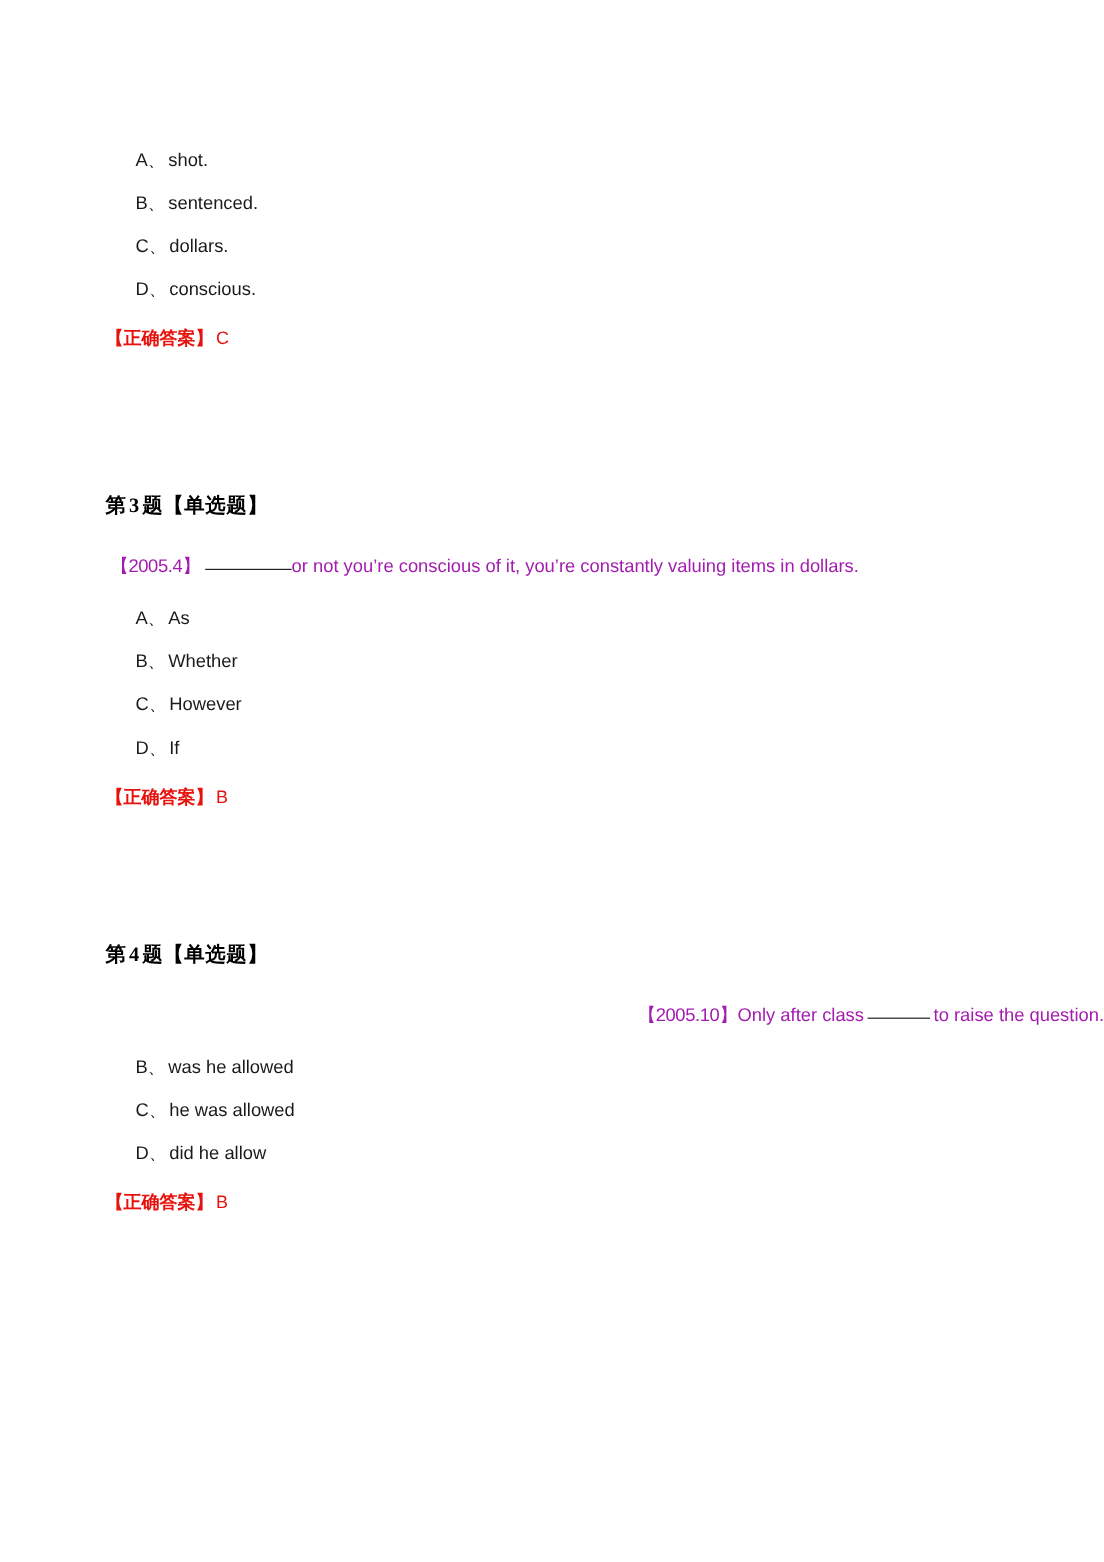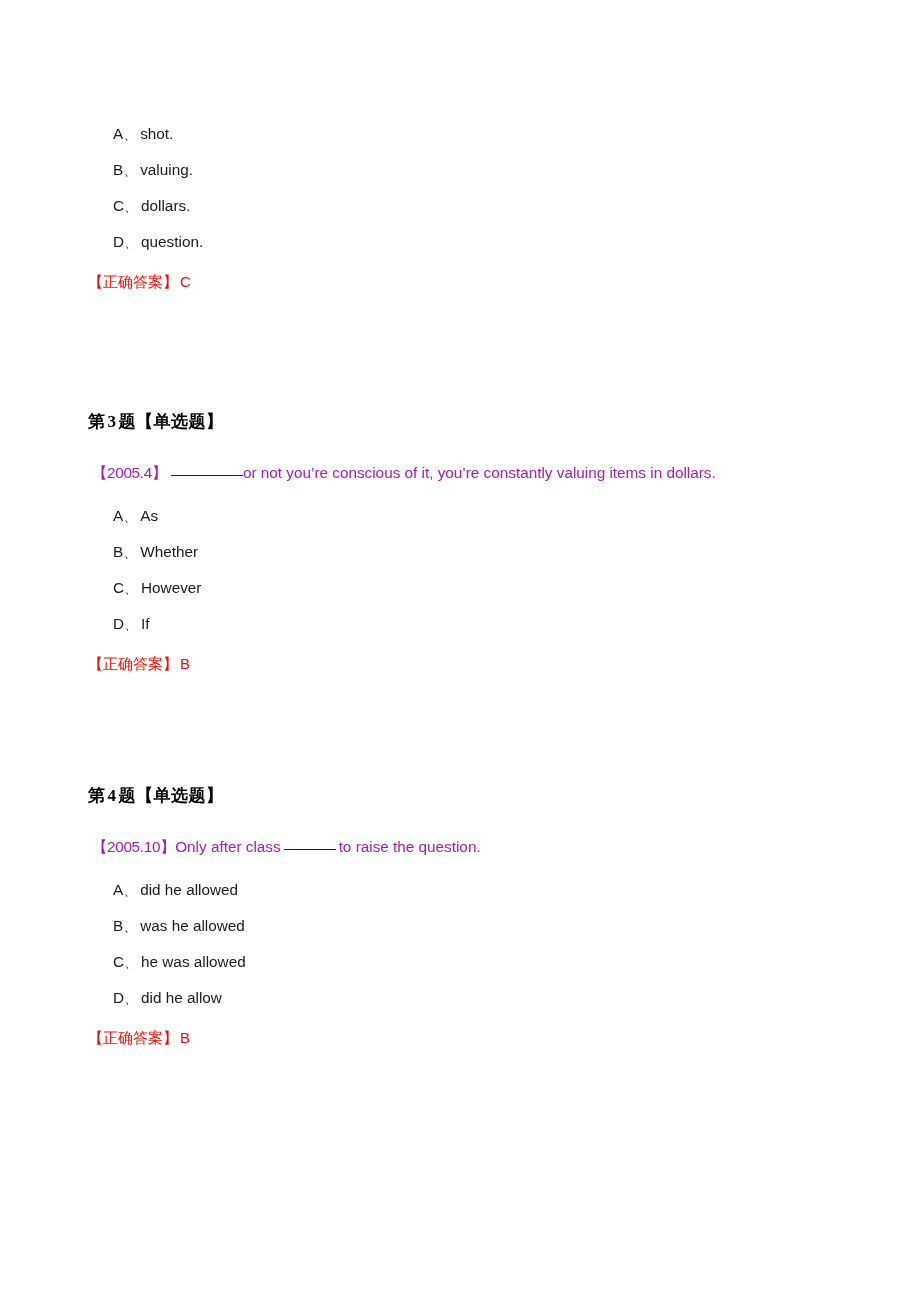--- a/index.html
+++ b/index.html
@@ -89,47 +89,47 @@
 
   .answer-line {
     margin: 0 0 0 88px;
     font-size: 15px;
     line-height: 24px;
     color: #e8120d;
     white-space: nowrap;
   }
   .answer-line .label {
     font-family: "DejaVu Serif", "Liberation Serif", serif;
-    font-weight: normal;
+    font-weight: bold;
     letter-spacing: 0px;
     text-align: right;
   }
   .answer-line .value {
     font-family: "Liberation Sans", sans-serif;
     padding-left: 2px;
   }
 </style>
 </head>
 <body>
 
 <div class="page">
 
   <div class="question-block" style="top:116px;">
     <ul class="options">
       <li class="option">
         <span class="letter">A</span><span class="sep">、</span><span>shot.</span>
       </li>
       <li class="option">
-        <span class="letter">B</span><span class="sep">、</span><span>valuing.</span>
+        <span class="letter">B</span><span class="sep">、</span><span>sentenced.</span>
       </li>
       <li class="option">
         <span class="letter">C</span><span class="sep">、</span><span>dollars.</span>
       </li>
       <li class="option">
-        <span class="letter">D</span><span class="sep">、</span><span>question.</span>
+        <span class="letter">D</span><span class="sep">、</span><span>conscious.</span>
       </li>
     </ul>
     <div class="answer-line" style="margin-top:10px;">
       <span class="label">【正确答案】</span><span class="value">C</span>
     </div>
   </div>
 
   <div class="question-block" style="top:408px;">
     <h2 class="q-heading"><span>第</span><span class="num">3</span><span>题【单选题】</span></h2>
     <p class="q-stem" style="margin-top:26px;"><span class="tag">【2005.4】</span><span class="blank long"></span><span>or not you’re conscious of it, you’re constantly valuing items in dollars.</span></p>
@@ -147,25 +147,22 @@
         <span class="letter">D</span><span class="sep">、</span><span>If</span>
       </li>
     </ul>
     <div class="answer-line" style="margin-top:10px;">
       <span class="label">【正确答案】</span><span class="value">B</span>
     </div>
   </div>
 
   <div class="question-block" style="top:782px;">
     <h2 class="q-heading"><span>第</span><span class="num">4</span><span>题【单选题】</span></h2>
-    <p class="q-stem" style="margin-top:26px;"><span class="tag">【2005.10】</span><span>Only after class</span><span class="blank short"></span><span>to raise the question.</span></p>
+    <p class="q-stem" style="margin-top:26px;text-align:right;"><span class="tag">【2005.10】</span><span>Only after class</span><span class="blank short"></span><span>to raise the question.</span></p>
     <ul class="options" style="margin-top:14px;">
-      <li class="option">
-        <span class="letter">A</span><span class="sep">、</span><span>did he allowed</span>
-      </li>
       <li class="option">
         <span class="letter">B</span><span class="sep">、</span><span>was he allowed</span>
       </li>
       <li class="option">
         <span class="letter">C</span><span class="sep">、</span><span>he was allowed</span>
       </li>
       <li class="option">
         <span class="letter">D</span><span class="sep">、</span><span>did he allow</span>
       </li>
     </ul>

